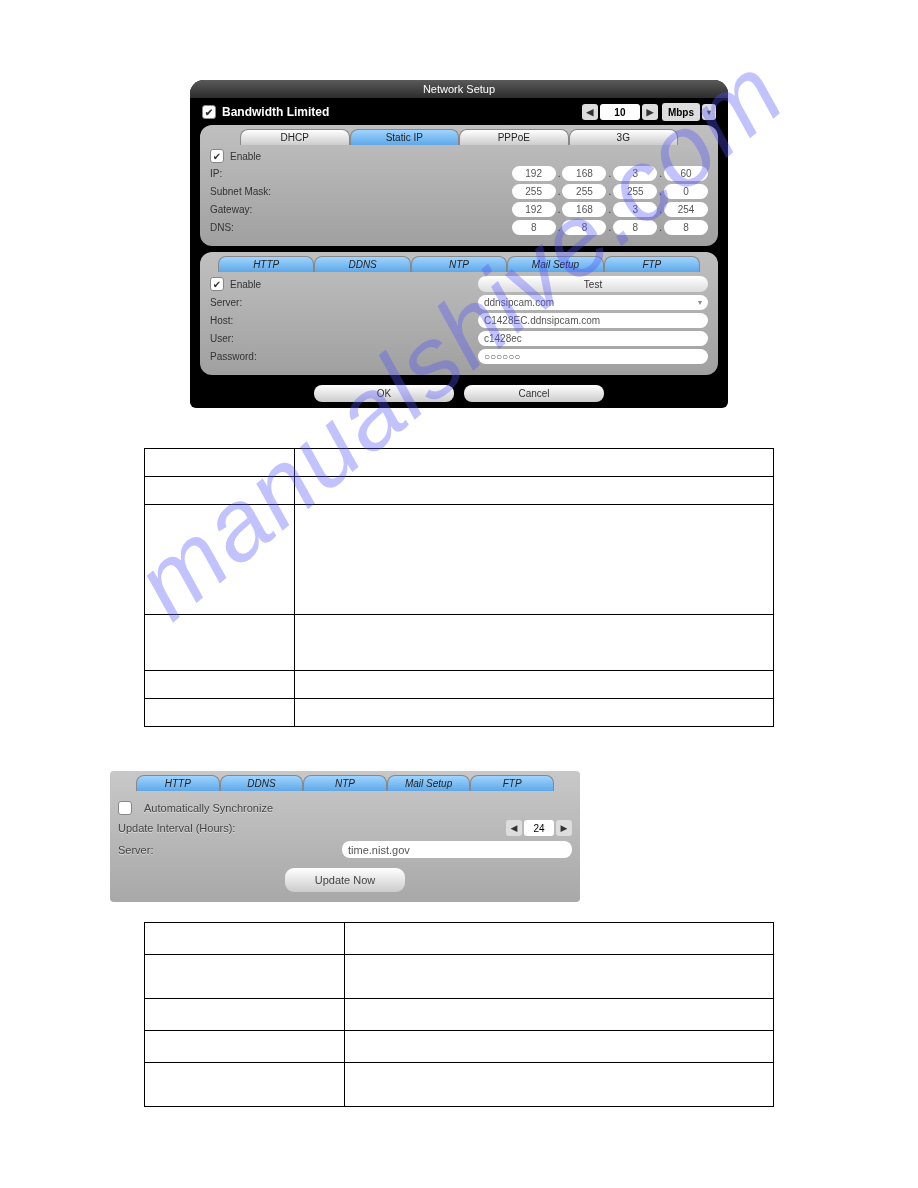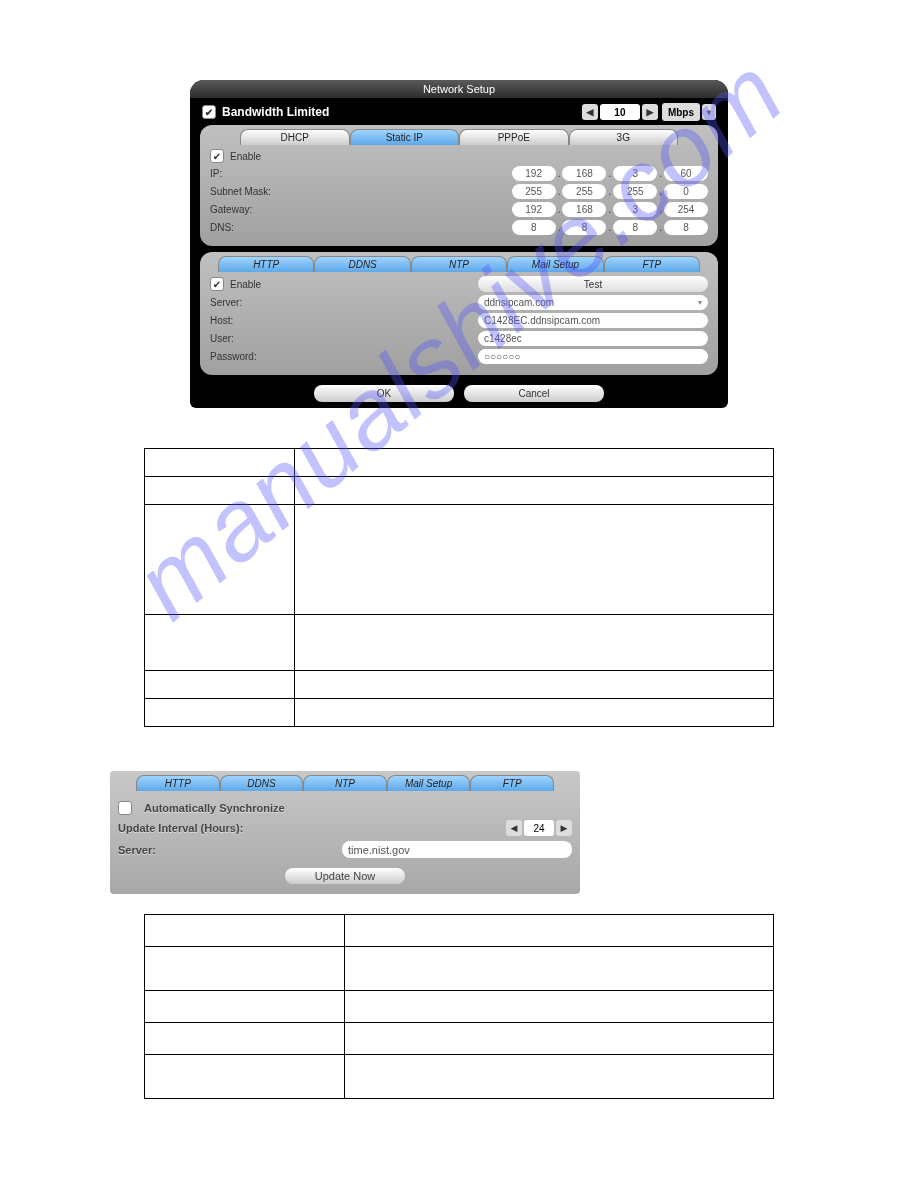--- a/index.html
+++ b/index.html
@@ -99,22 +99,22 @@
   table.doc2 .c1 { width:200px; }
 
   
   .ntp {
     width:470px;margin:44px 0 20px 0;
     background:linear-gradient(#c8c8c8,#a8a8a8);
     border-radius:4px; padding:4px 8px 10px 8px;
   }
   .ntp .tabs { padding:0 18px; margin-bottom:10px;}
   .nrow { display:flex;align-items:center;font-size:11px;color:#444;margin:5px 0; }
-  .nlabel { text-shadow:0 1px 0 #ddd;font-weight:bold; }
-  .updbtn { width:120px;height:16px;background:linear-gradient(#fff,#ccc);border-radius:9px;
+  .nlabel { text-shadow:0 1px 0 #ddd; }
+  .updbtn { width:120px;height:24px;background:linear-gradient(#fff,#ccc);border-radius:9px;
     font-size:11px;color:#444;display:flex;align-items:center;justify-content:center;
     margin:10px auto 0 auto; }
   .ninput { width:230px;height:17px;background:#fff;border-radius:8px;margin-left:auto;
     padding:2px 6px;font-size:11px;color:#555;display:flex;align-items:center; }
 </style>
 </head>
 <body>
 
 <div class="watermark">manualshive.com</div>
 

